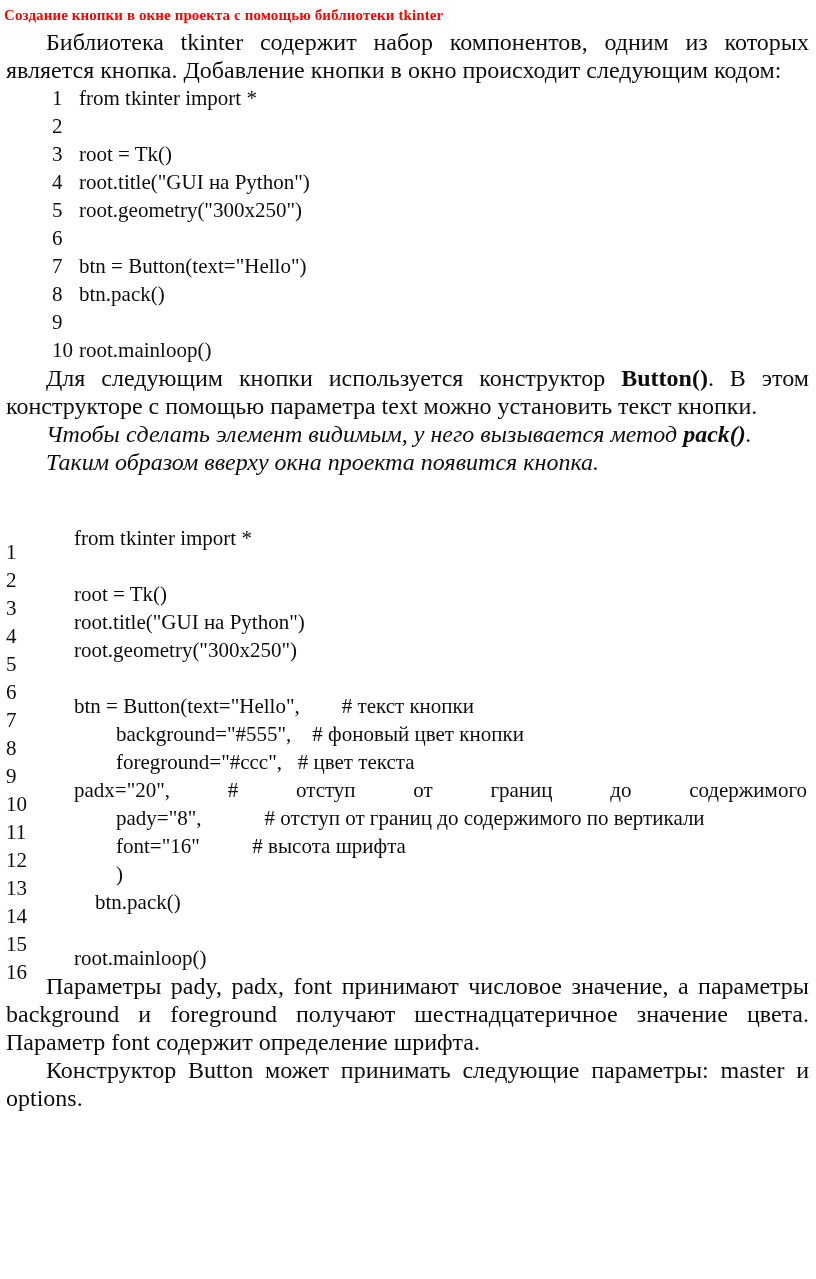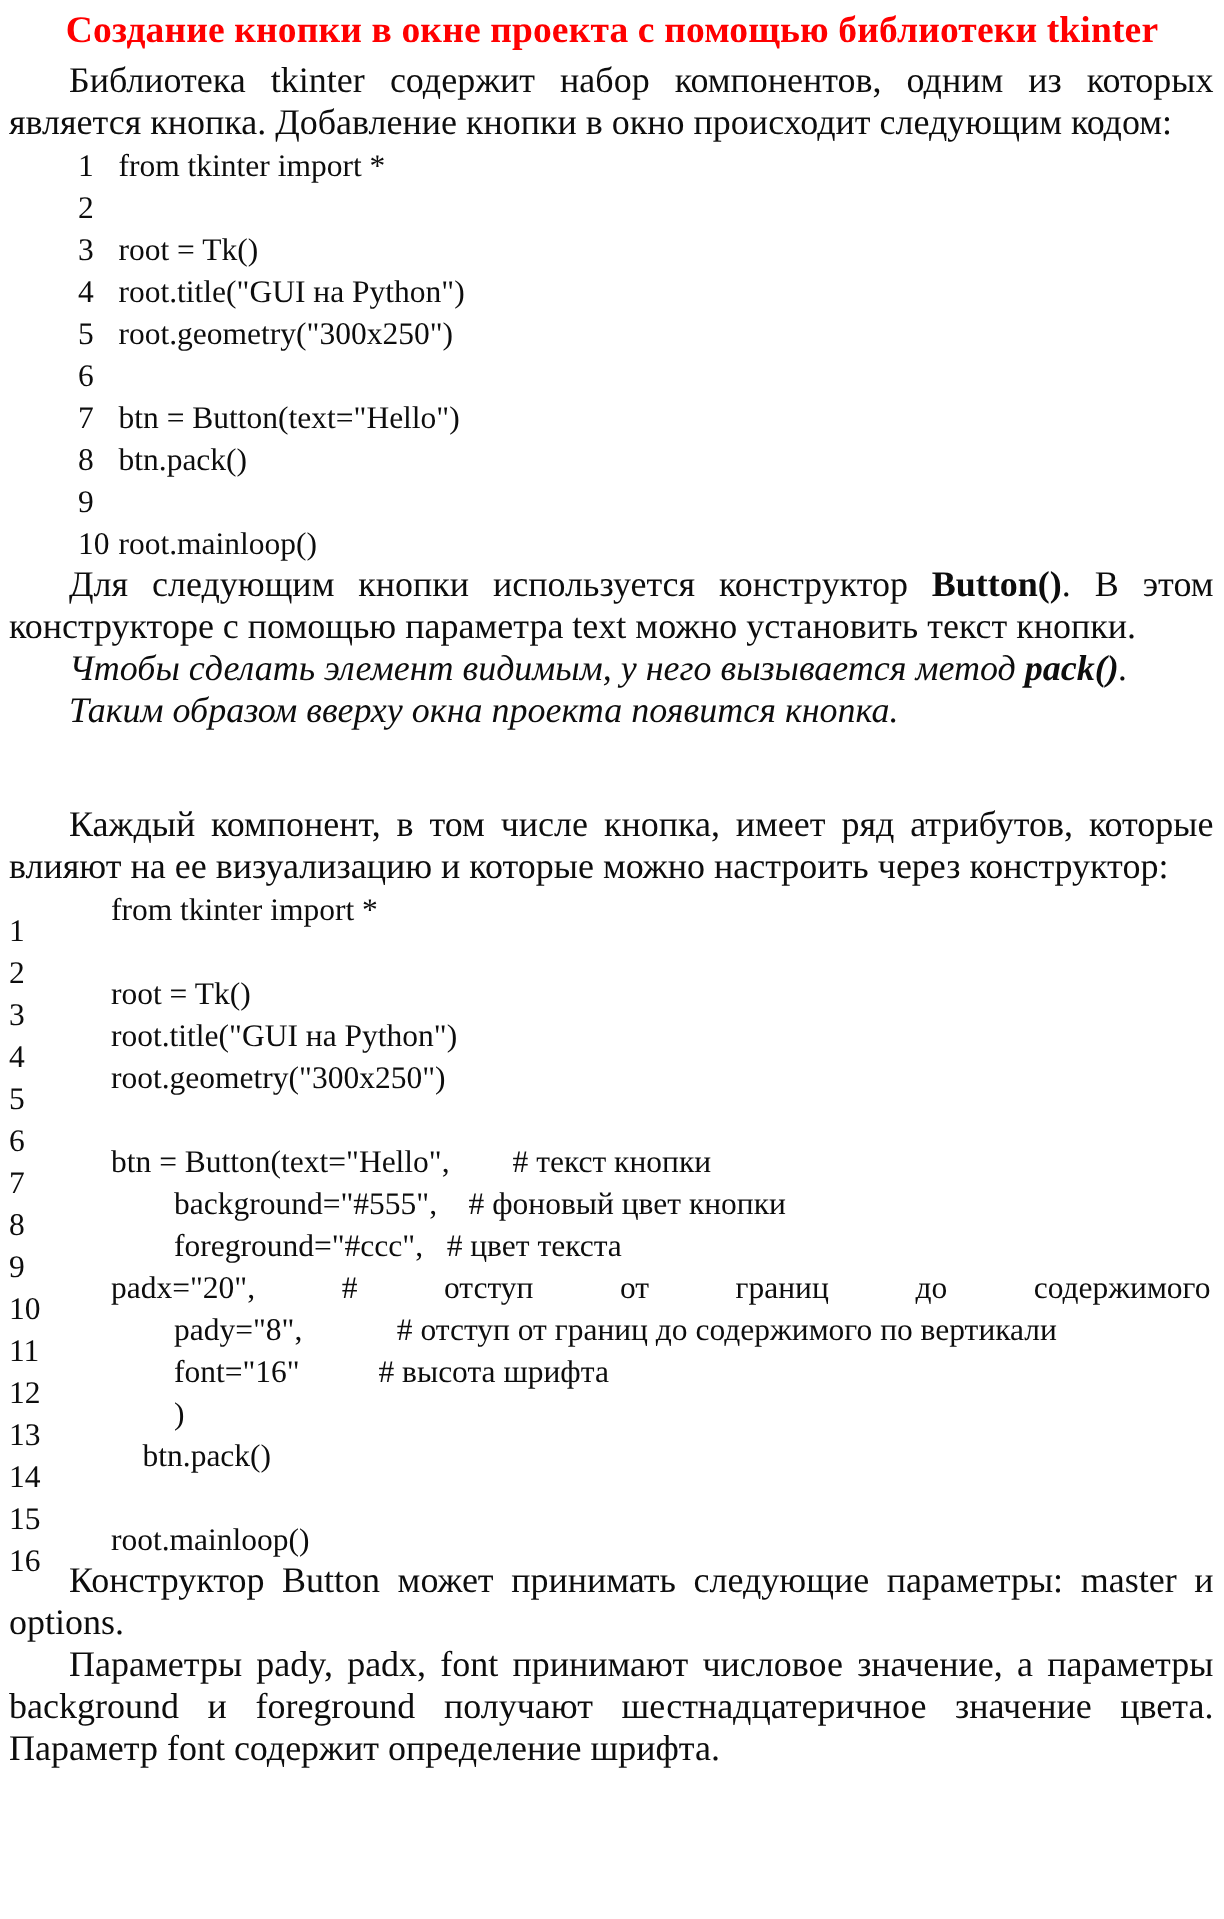--- a/index.html
+++ b/index.html
@@ -19,24 +19,24 @@
   .page {
     position: relative;
     width: 816px;
     height: 1279px;
     box-sizing: border-box;
     padding: 0 4px;
   }
 
   
   .doc-title {
-    font-size: 25px;
+    font-size: 15px;
     font-weight: bold;
     color: #ff0000;
-    text-align: center;
+    text-align: left;
     letter-spacing: 0.1px;
     margin: 7px 0 0 0;
     line-height: 1.15;
     white-space: nowrap;
   }
 
   
   .para {
     font-size: 24px;
     line-height: 28px;
@@ -202,21 +202,20 @@
 
   <p class="para indent"><span>Для следующим кнопки используется конструктор </span><b>Button()</b><span>. В этом конструкторе с помощью параметра text можно установить текст кнопки.</span></p>
 
   <p class="para indent tight"><span>Чтобы сделать элемент видимым, у него вызывается метод </span><b>pack()</b><span>.</span></p>
 
   <p class="para indent tight">Таким образом вверху окна проекта появится кнопка.</p>
 
   <div class="gap-blank"></div>
   <div style="height:20px"></div>
 
-  <p class="para indent">Каждый компонент, в том числе кнопка, имеет ряд атрибутов, которые влияют на ее визуализацию и которые можно настроить через конструктор:</p>
 
   <div class="code2">
     <div class="gutter">
       <div class="gnum">1</div>
       <div class="gnum">2</div>
       <div class="gnum">3</div>
       <div class="gnum">4</div>
       <div class="gnum">5</div>
       <div class="gnum">6</div>
       <div class="gnum">7</div>
@@ -244,17 +243,17 @@
       <div class="cline-just">padx="20", # отступ от границ до содержимого</div>
       <div class="cline-clip">        pady="8",            # отступ от границ до содержимого по вертикали</div>
       <div class="cline">        font="16"          # высота шрифта</div>
       <div class="cline">        )</div>
       <div class="cline">    btn.pack()</div>
       <div class="cline blank"></div>
       <div class="cline">root.mainloop()</div>
     </div>
   </div>
 
+  <p class="para indent">Параметры pady, padx, font принимают числовое значение, а параметры background и foreground получают шестнадцатеричное значение цвета. Параметр font содержит определение шрифта.</p>
+
   <p class="para indent">Конструктор Button может принимать следующие параметры: master и options.</p>
 
-  <p class="para indent">Параметры pady, padx, font принимают числовое значение, а параметры background и foreground получают шестнадцатеричное значение цвета. Параметр font содержит определение шрифта.</p>
-
 </div>
 
 </body></html>

